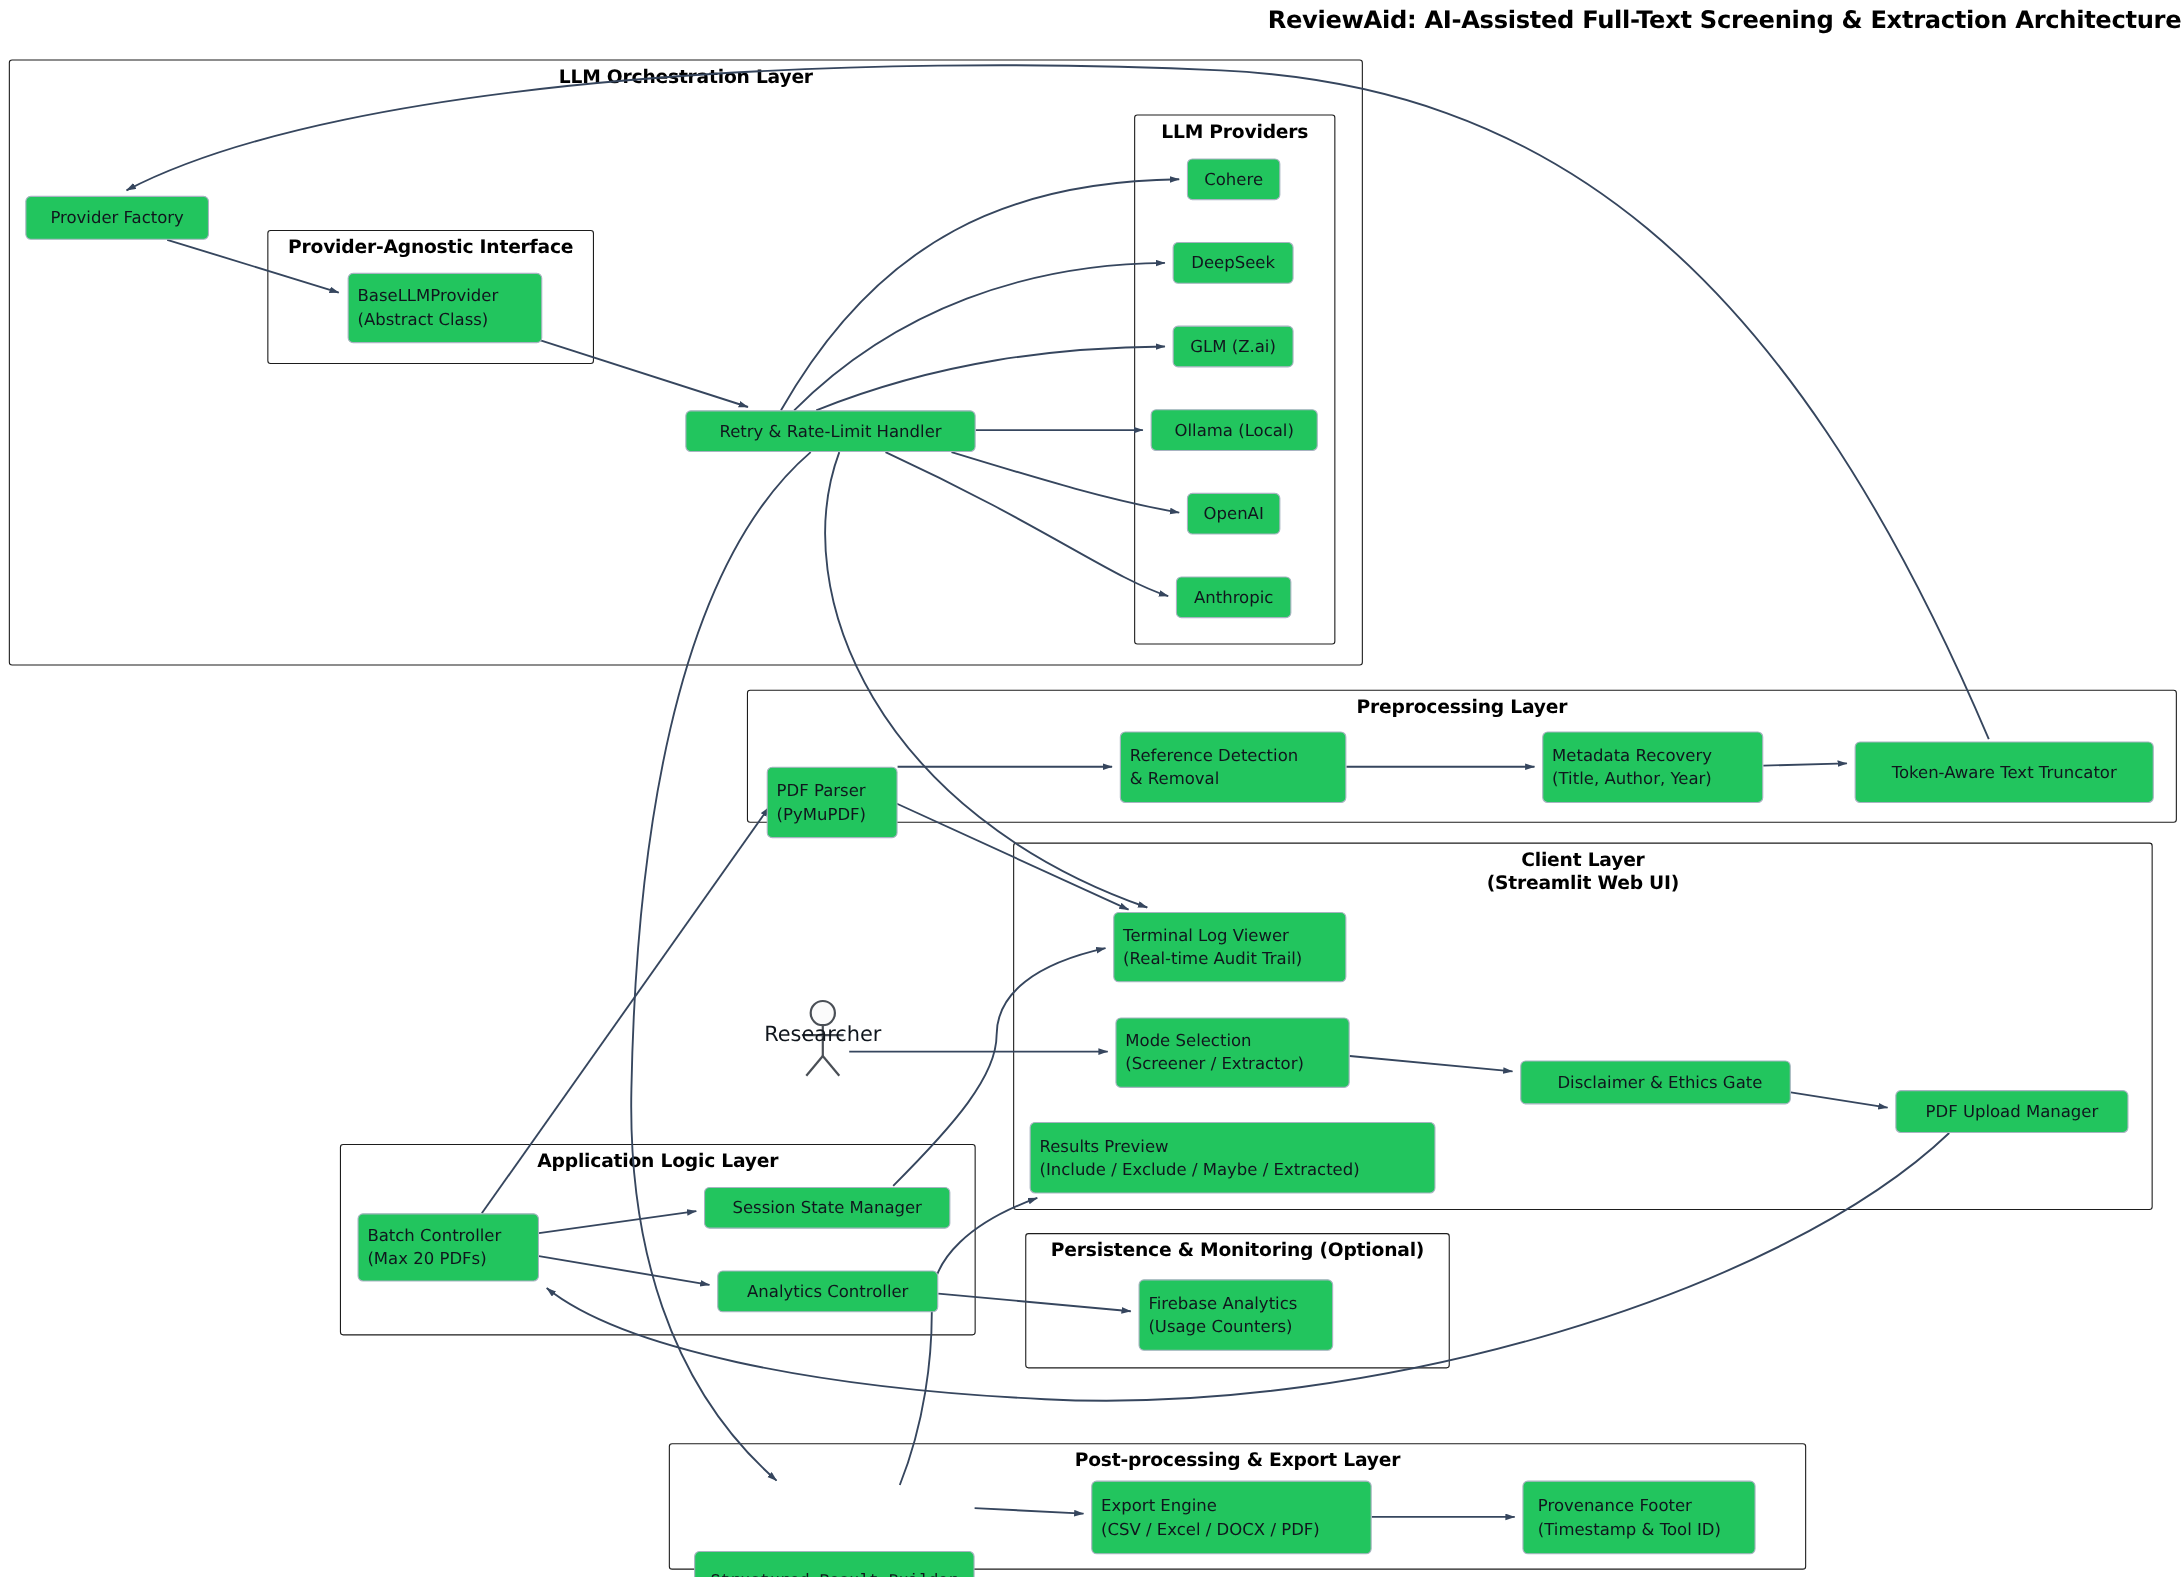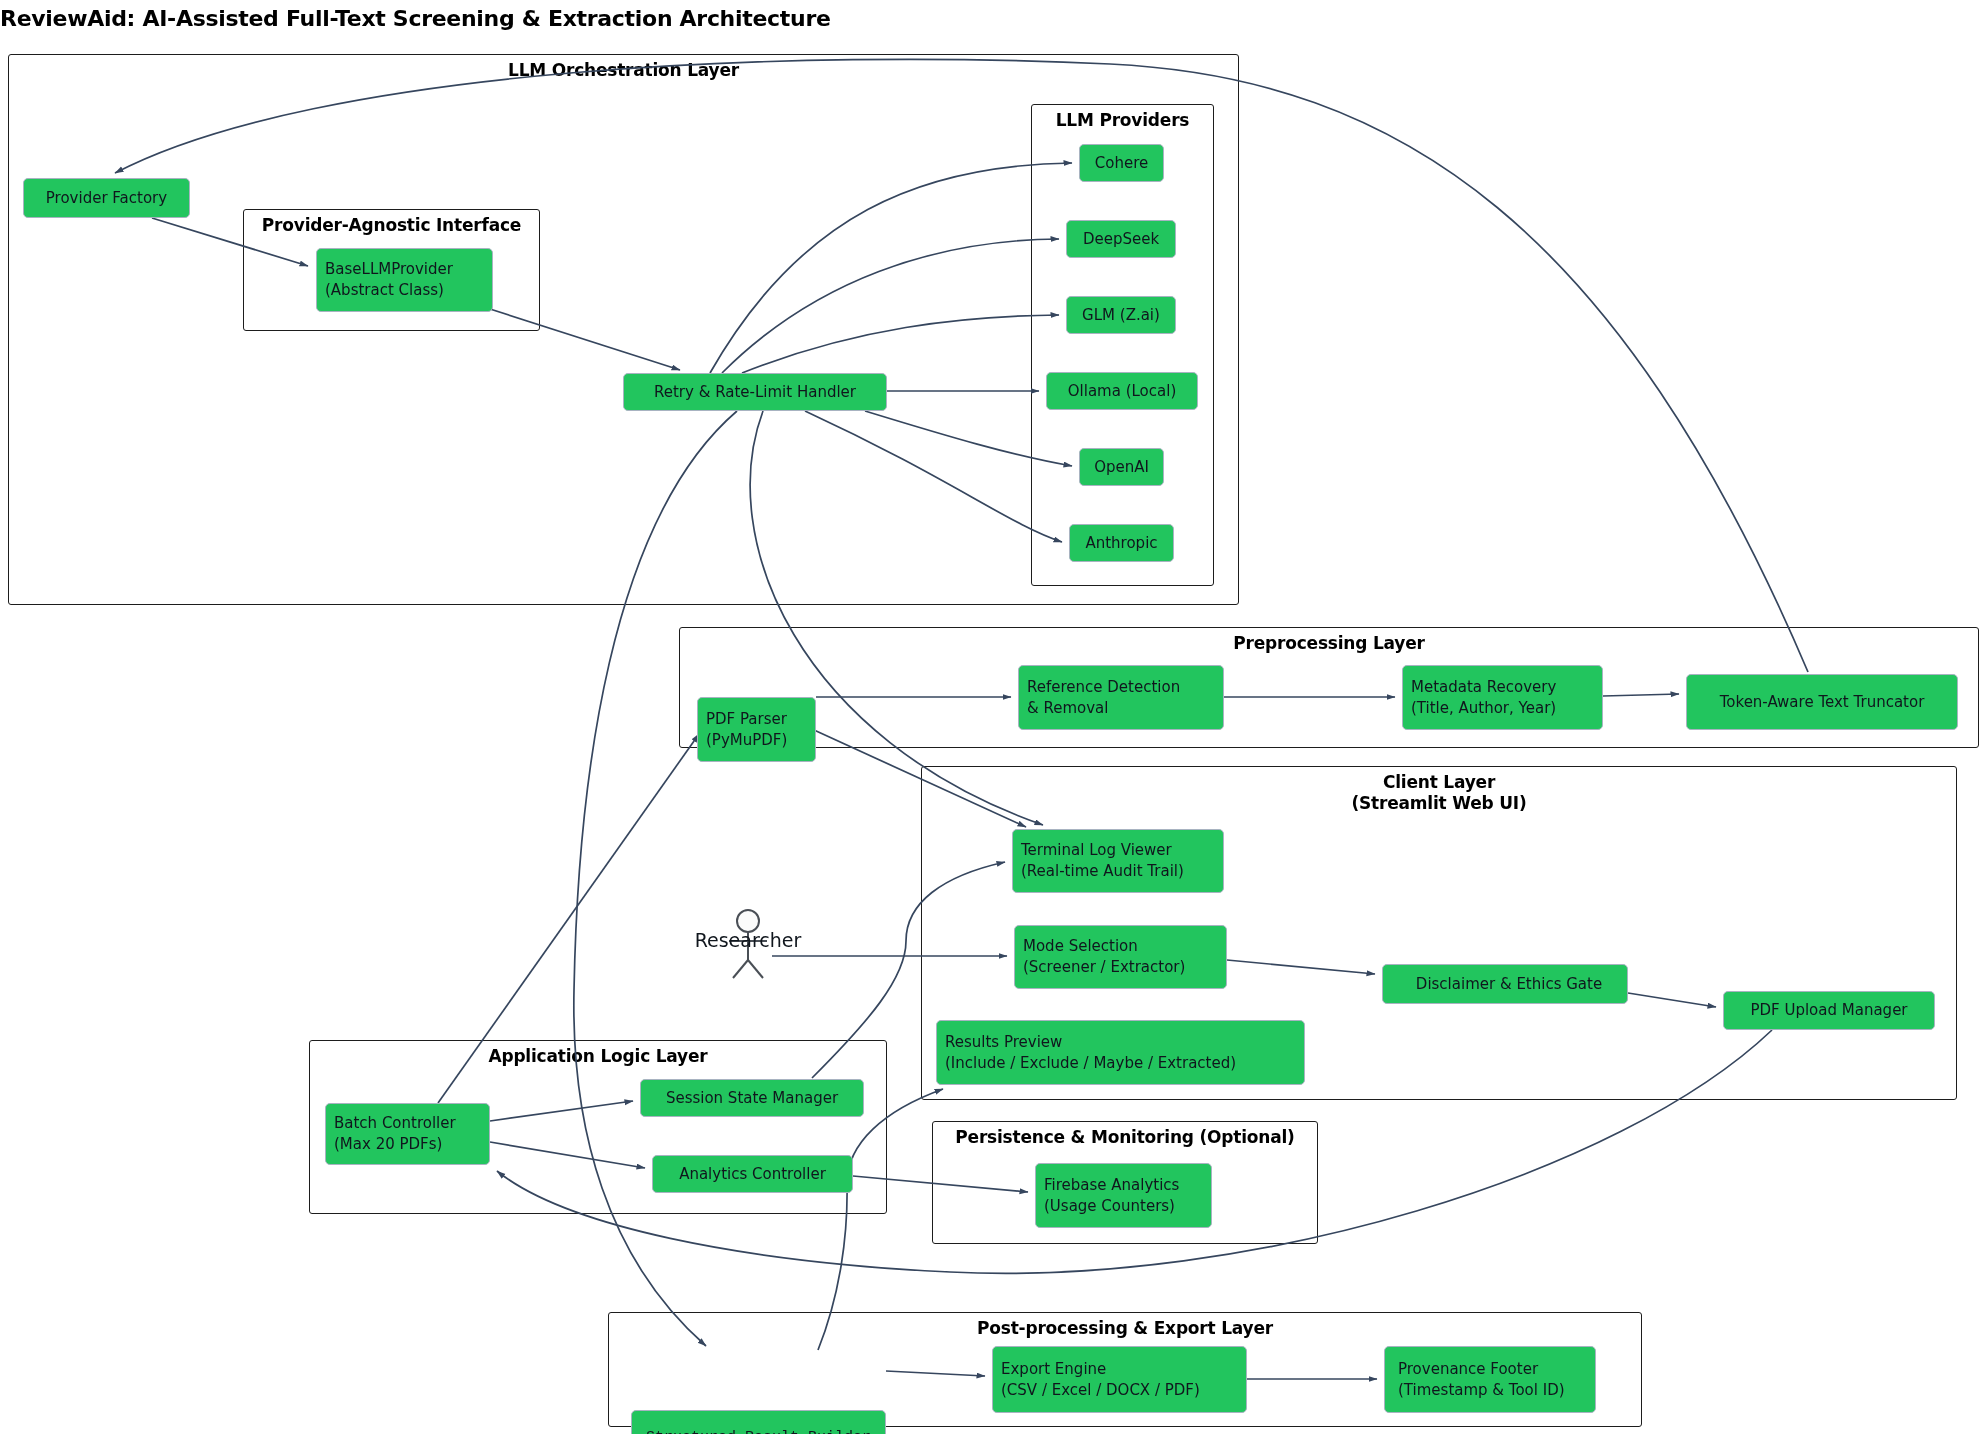--- a/index.html
+++ b/index.html
@@ -6,21 +6,21 @@
   #canvas{
     position:relative;
     width:1983px;height:1434px;
     background:#ffffff;
     font-family:"DejaVu Sans","Liberation Sans",sans-serif;
     color:#10161d;
     overflow:hidden;
   }
   #diagram-title{
     position:absolute;top:6px;left:0;width:1983px;
-    text-align:left;font-size:22px;font-weight:bold;color:#000;
+    text-align:right;font-size:22px;font-weight:bold;color:#000;
     letter-spacing:-0.3px;
   }
   .cluster{
     position:absolute;
     border:1.4px solid #1d1d1d;
     border-radius:3px;
     background:transparent;
   }
   .cluster-label{
     position:absolute;top:5px;left:0;width:100%;

